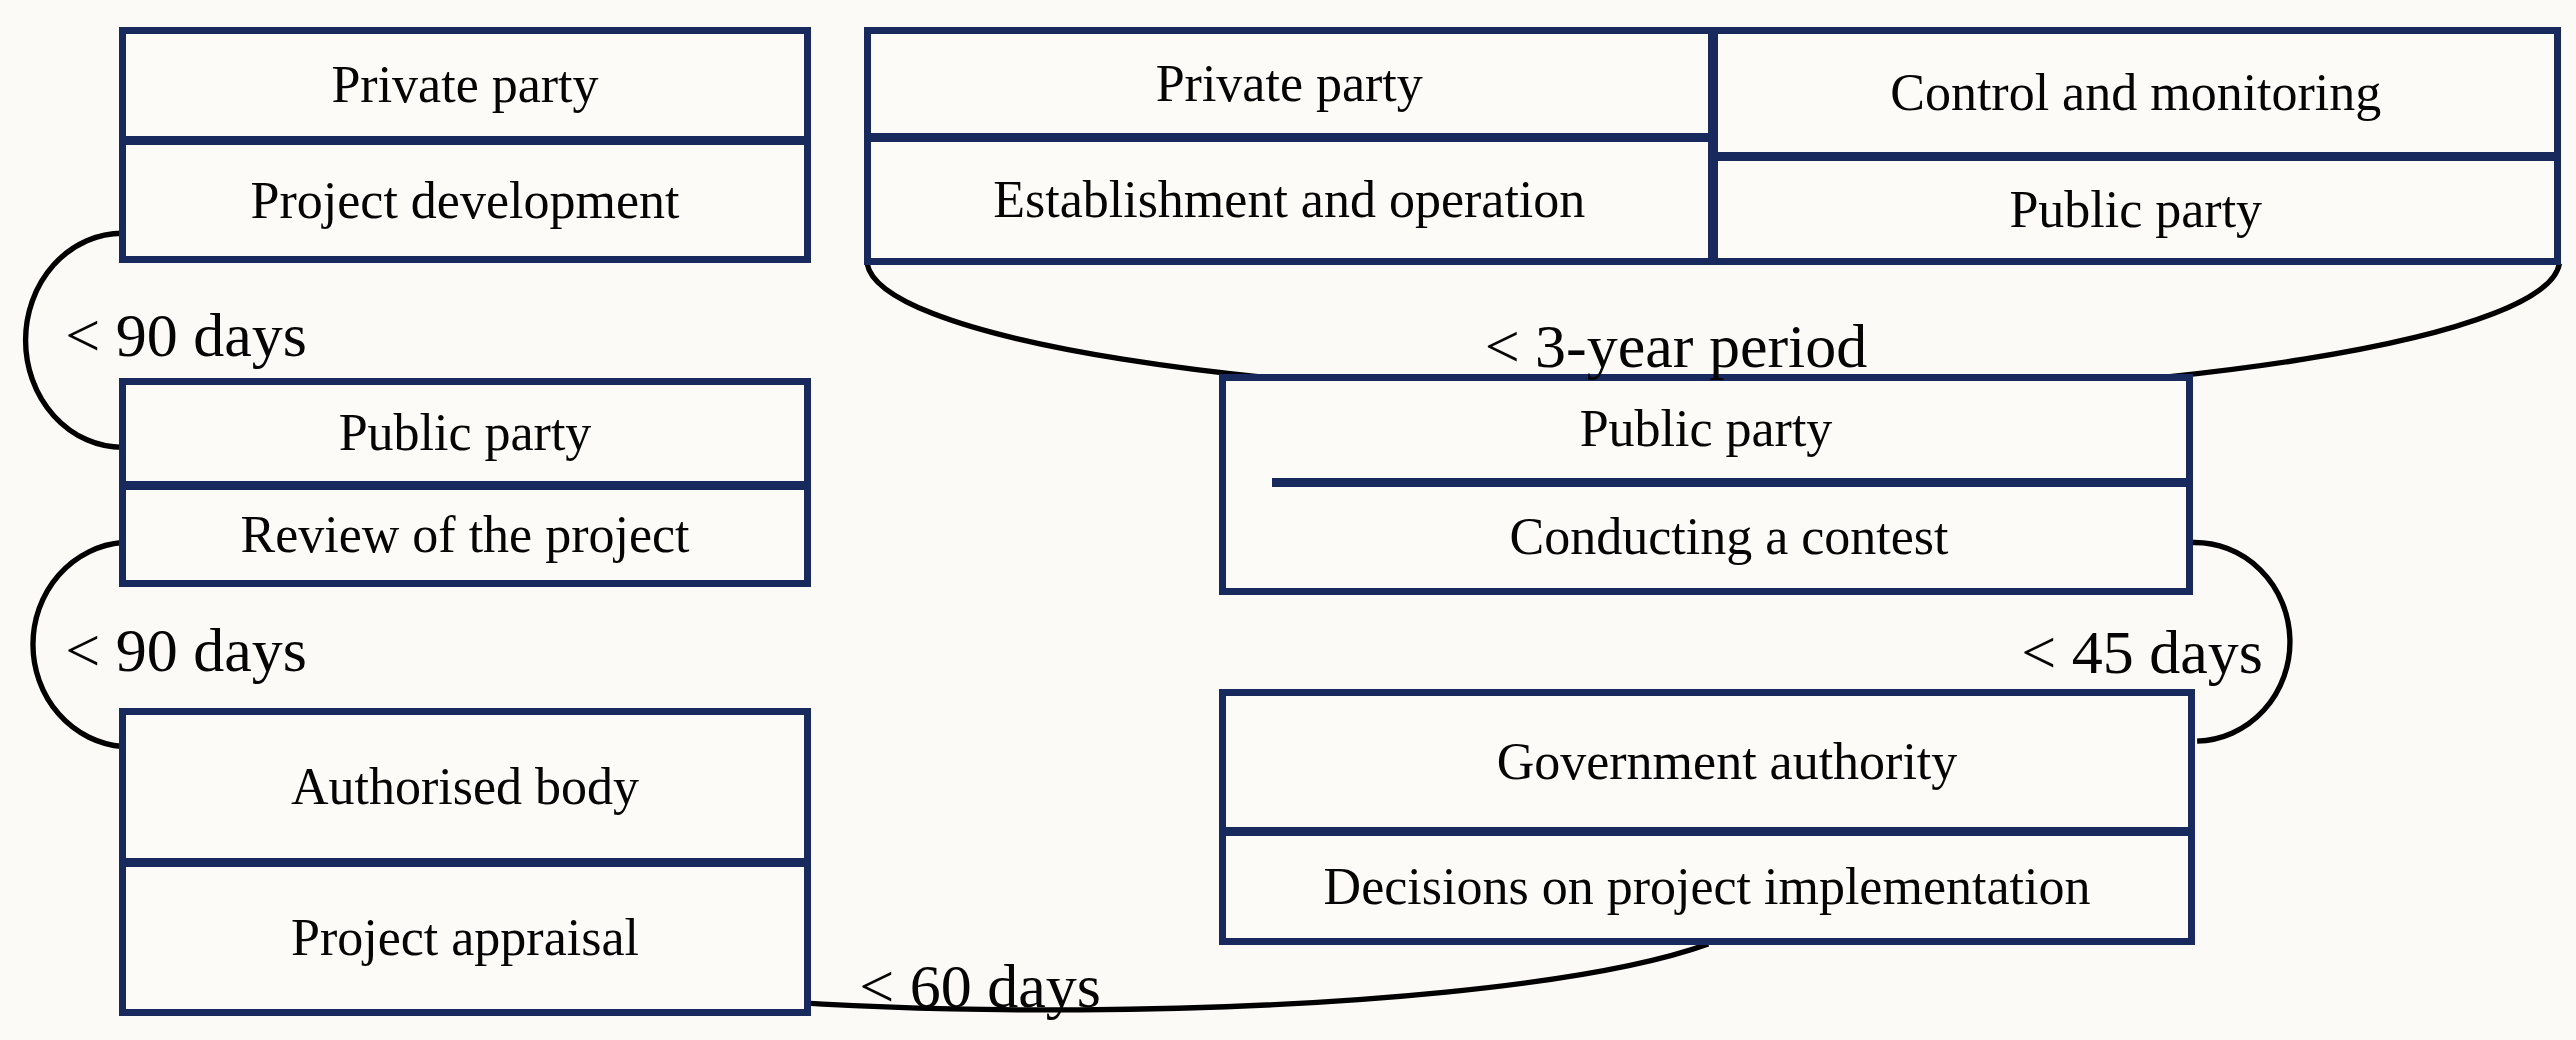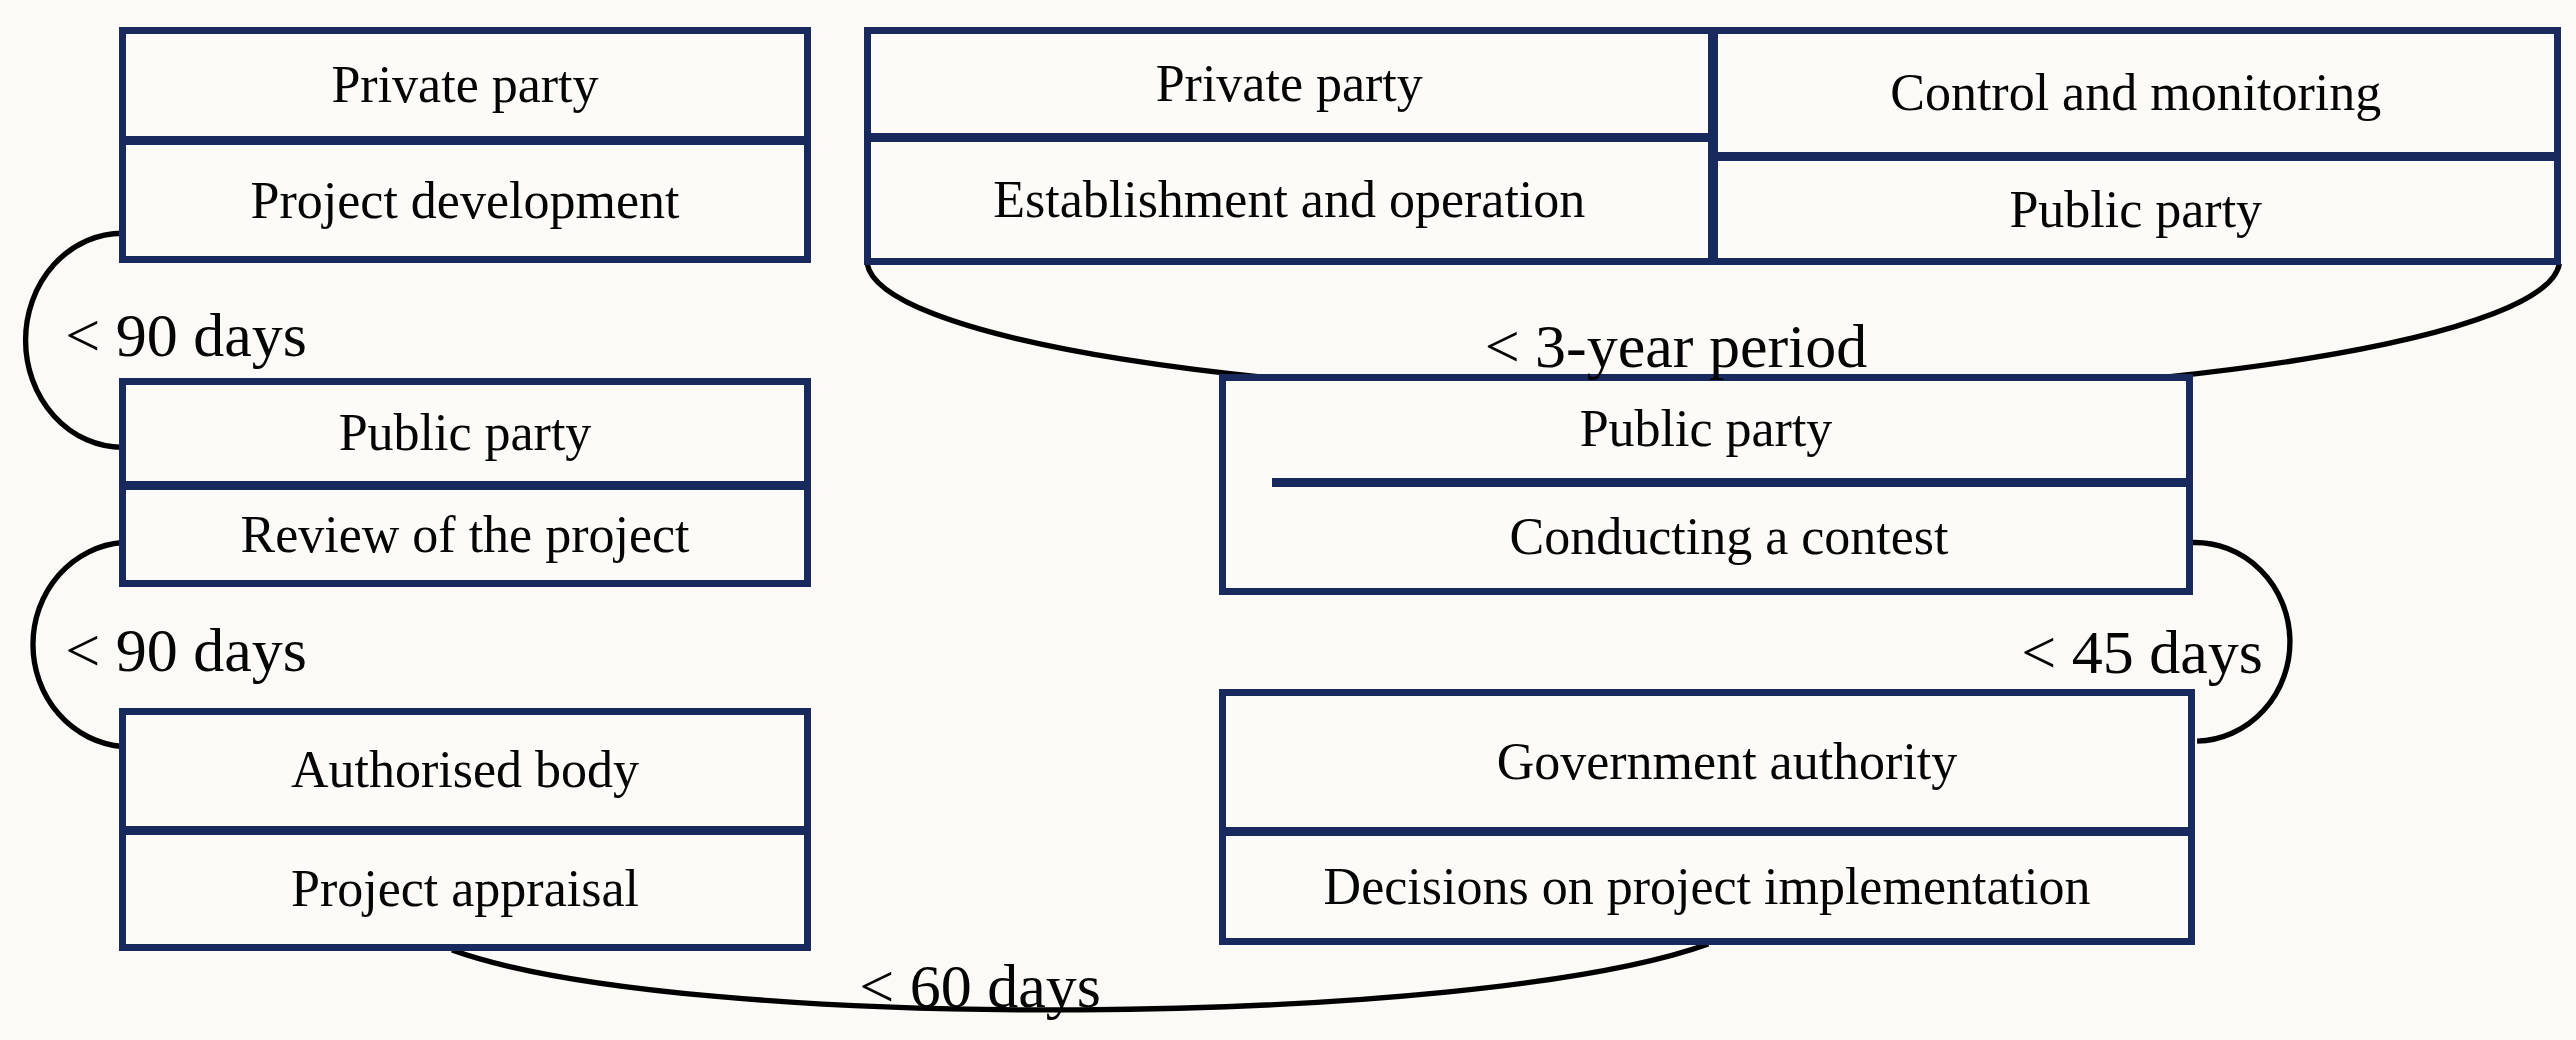--- a/index.html
+++ b/index.html
@@ -51,21 +51,21 @@
   #box-b .col.first .row:nth-child(1){flex:185 0 0;}
   #box-b .col.first .row:nth-child(2){flex:215 0 0;}
   #box-b .col.second .row:nth-child(1){flex:220 0 0;}
   #box-b .col.second .row:nth-child(2){flex:180 0 0;}
   #box-c{left:119px;top:378px;width:692px;height:209px;}
   #box-c .row:nth-child(1){flex:180 0 0;}
   #box-c .row:nth-child(2){flex:170 0 0;}
   #box-d{left:1219px;top:374px;width:974px;height:221px;}
   #box-d .row:nth-child(1){flex:182 0 0;}
   #box-d .row:nth-child(2){flex:190 0 0;margin-left:46px;}
-  #box-e{left:119px;top:708px;width:692px;height:243px;}
+  #box-e{left:119px;top:708px;width:692px;height:308px;}
   #box-e .row:nth-child(1){flex:205 0 0;}
   #box-e .row:nth-child(2){flex:203 0 0;}
   #box-f{left:1219px;top:689px;width:976px;height:256px;}
   #box-f .row:nth-child(1){flex:242 0 0;padding-left:40px;}
   #box-f .row:nth-child(2){flex:188 0 0;}
   
   #label-1{left:186px;top:335px;}
   #label-2{left:186px;top:650px;}
   #label-3{left:1676px;top:346px;}
   #label-4{left:2142px;top:652px;}

